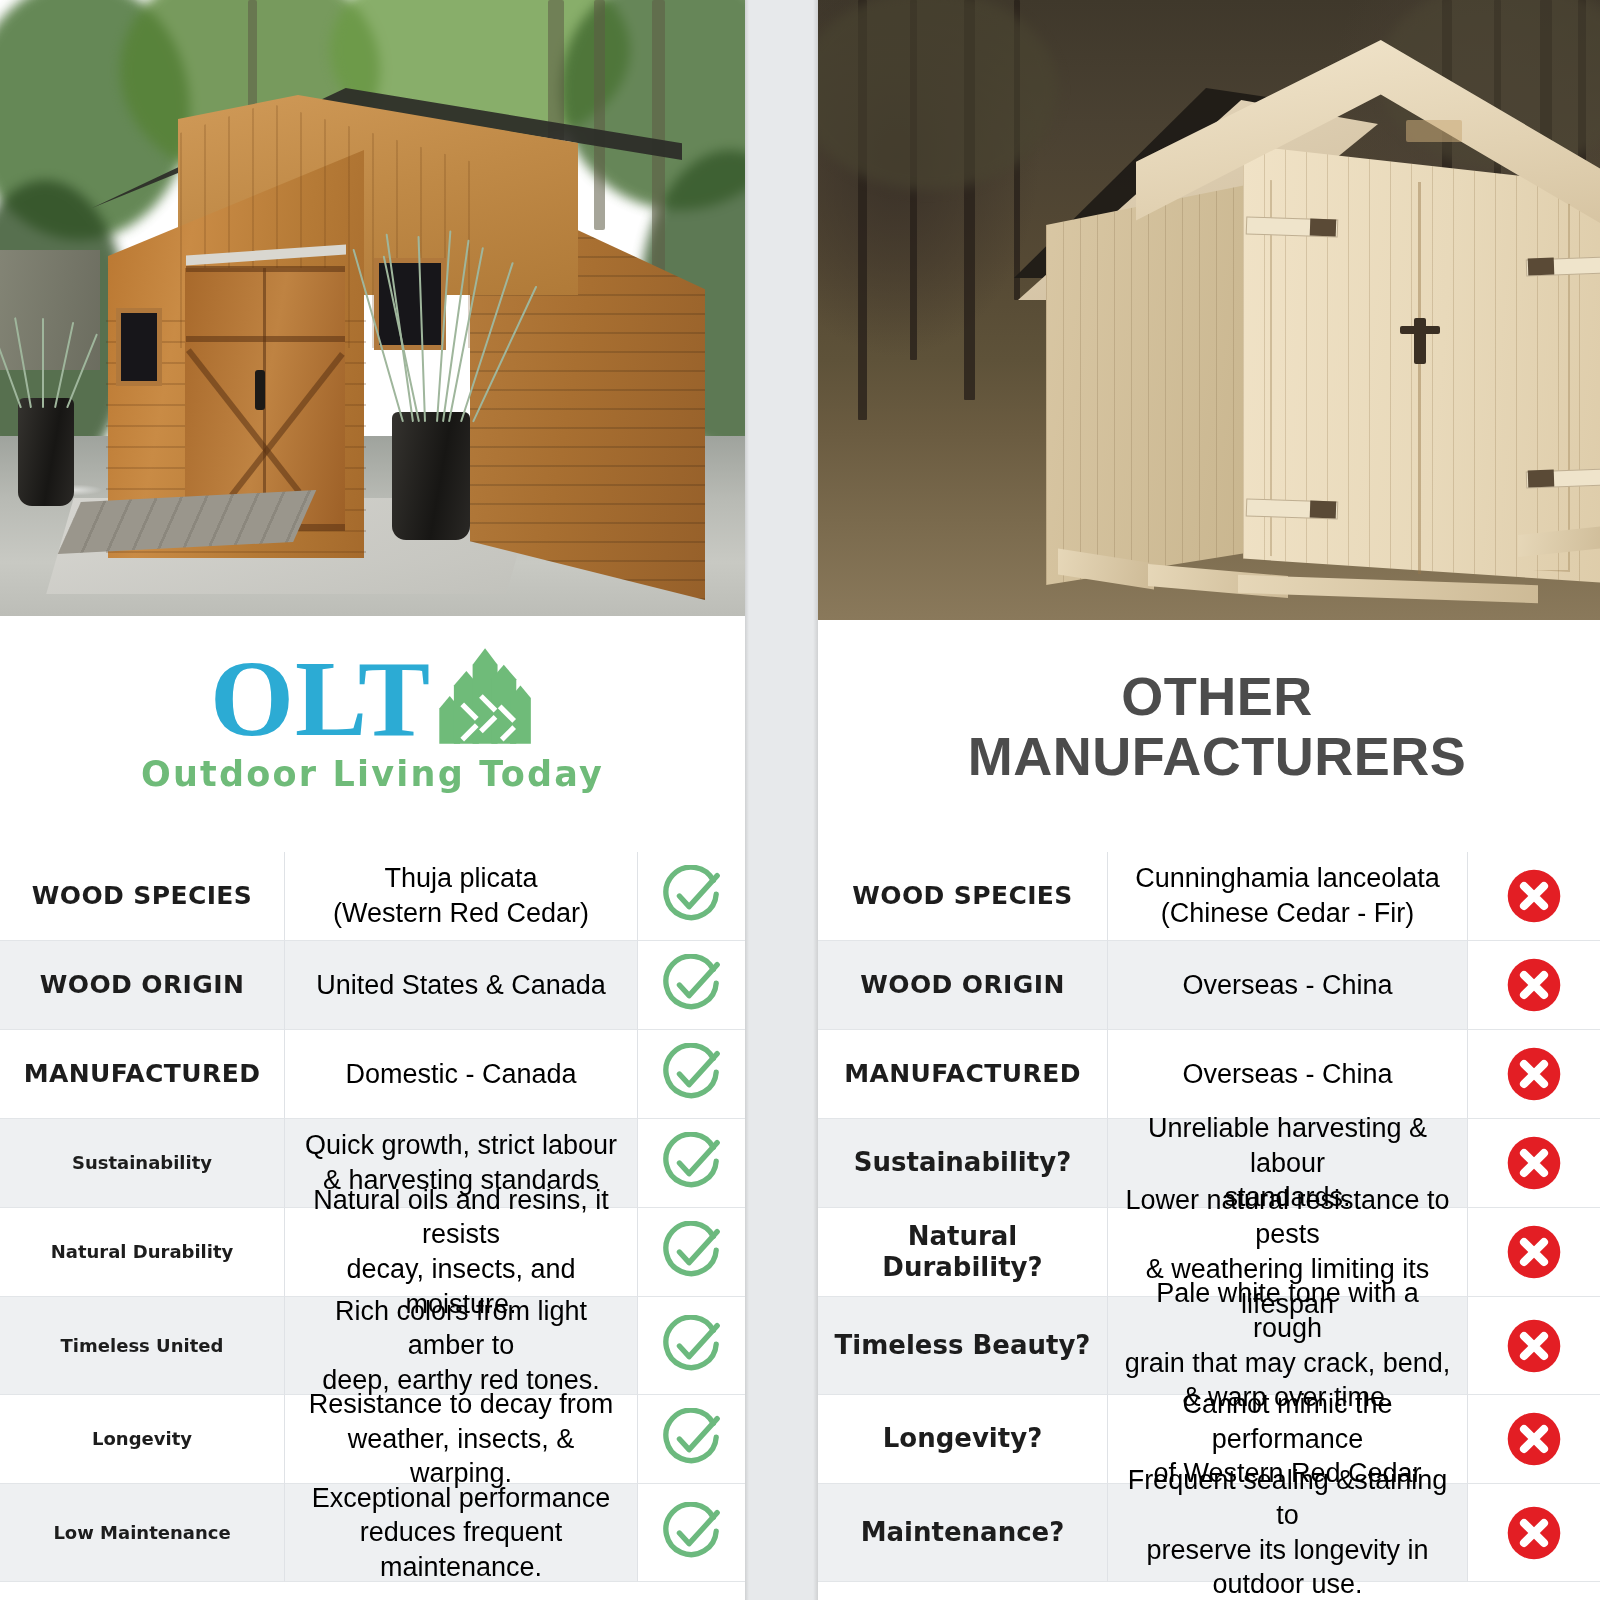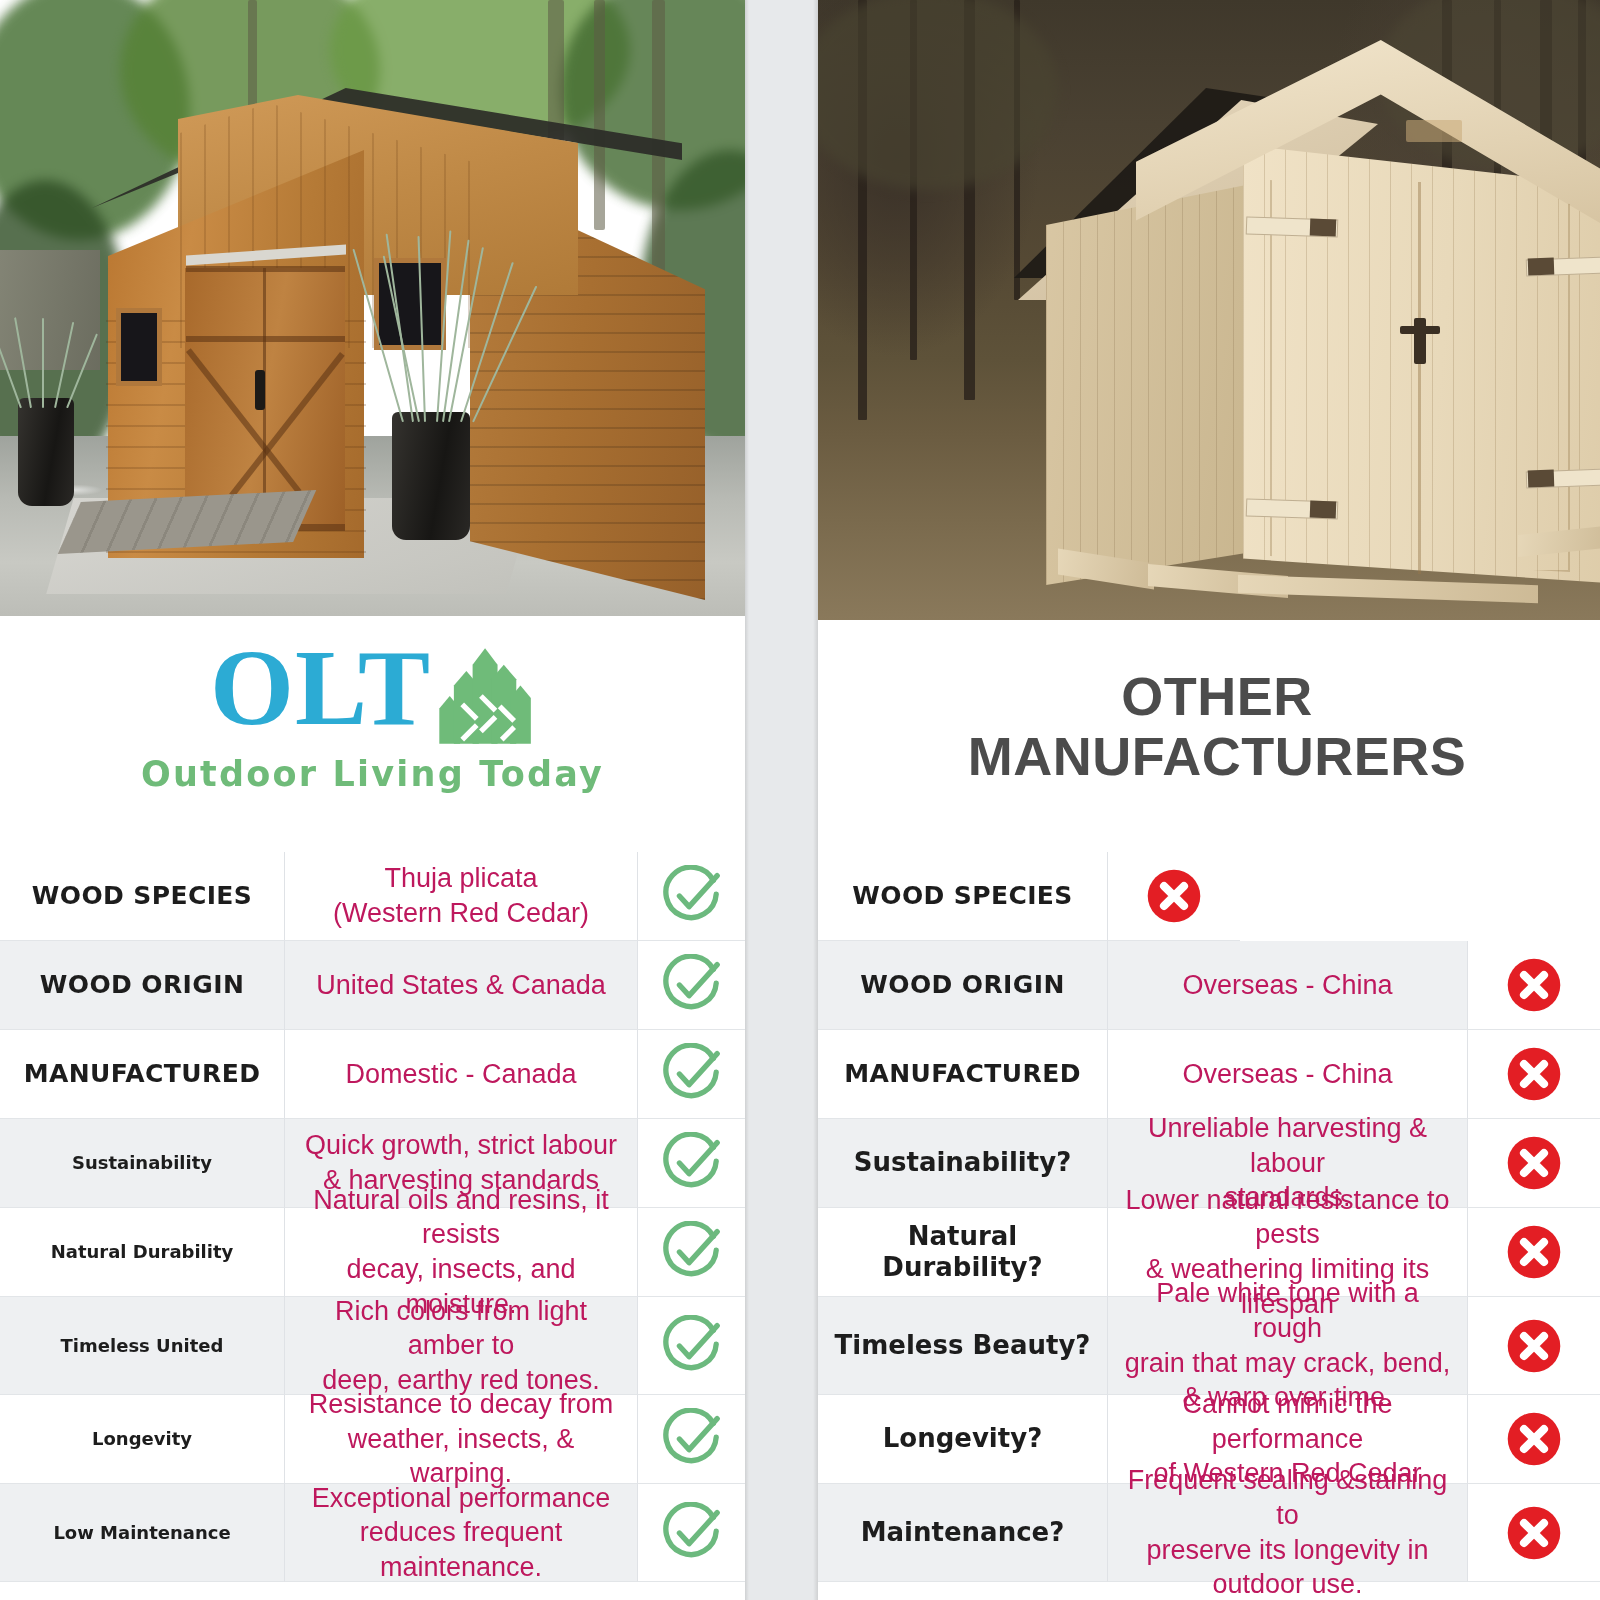--- a/index.html
+++ b/index.html
@@ -177,21 +177,21 @@
 
   
   .brand-strip { position:absolute; left:0; width:100%; background:#fff; }
   #brand-left  { top:616px; height:236px; }
   #brand-right { top:620px; height:232px; }
 
   .logo-wrap {
     position:absolute; left:0; right:0; top:22px;
     display:flex; flex-direction:column; align-items:center;
   }
-  .logo-row { display:flex; align-items:flex-start; }
+  .logo-row { display:flex; align-items:flex-end; }
   .logo-olt {
     font-family: "Liberation Serif", serif;
     font-size: 108px; font-weight: 700; line-height: .92;
     color: #2cabd4; letter-spacing: 1px;
   }
   .logo-mark { width: 104px; height: 104px; margin-top: 6px; }
   .logo-tagline {
     margin-top: 6px;
     font-family: "DejaVu Sans", sans-serif;
     font-size: 35px; font-weight: 700; letter-spacing: 2.2px;
@@ -218,21 +218,21 @@
     text-align:center; padding:6px 10px;
     border-right:1px solid #dfe2e6;
     border-bottom:1px solid #e2e5e8;
   }
   .cell.feature {
     font-family:"DejaVu Sans", sans-serif;
     font-weight:700; color:#1d1d1d; line-height:1.2;
   }
   .cell.value {
     font-family:"Liberation Sans", sans-serif;
-    color:#be185d; line-height:1.28;
+    color:#000000; line-height:1.28;
   }
   .cell.mark { border-right:none; background:#ffffff; }
 
   
   #table-left .feature { width:285px; font-size:18px; }
   #table-left .value   { width:353px; font-size:27px; }
   #table-left .mark    { width:107px; }
 
   
   #table-right .feature { width:290px; font-size:26px; }
@@ -489,20 +489,23 @@
       <div class="skid" style="left:420px;top:580px;width:300px;height:18px;transform:skewY(2deg);"></div>
     </div>
 
     <div class="brand-strip" id="brand-right">
       <div class="other-title" style="color: rgb(76, 76, 76);">OTHER<br>MANUFACTURERS</div>
     </div>
 
     <div class="table" id="table-right">
         <div class="row odd" style="height: 89px;">
           <div class="cell feature caps">WOOD SPECIES</div>
+          <div class="cell value">
+            <div>Cunninghamia lanceolata<br>(Chinese Cedar - Fir)</div>
+          </div>
           <div class="cell mark">
             <svg class="x-icon" viewBox="0 0 64 64">
               <circle cx="32" cy="32" r="29" fill="#e31e24"></circle>
               <path d="M21 21 L43 43 M43 21 L21 43" stroke="#ffffff" stroke-width="9" stroke-linecap="round"></path>
             </svg>
           </div>
         </div>
         <div class="row even" style="height: 89px;">
           <div class="cell feature caps">WOOD ORIGIN</div>
           <div class="cell value">

